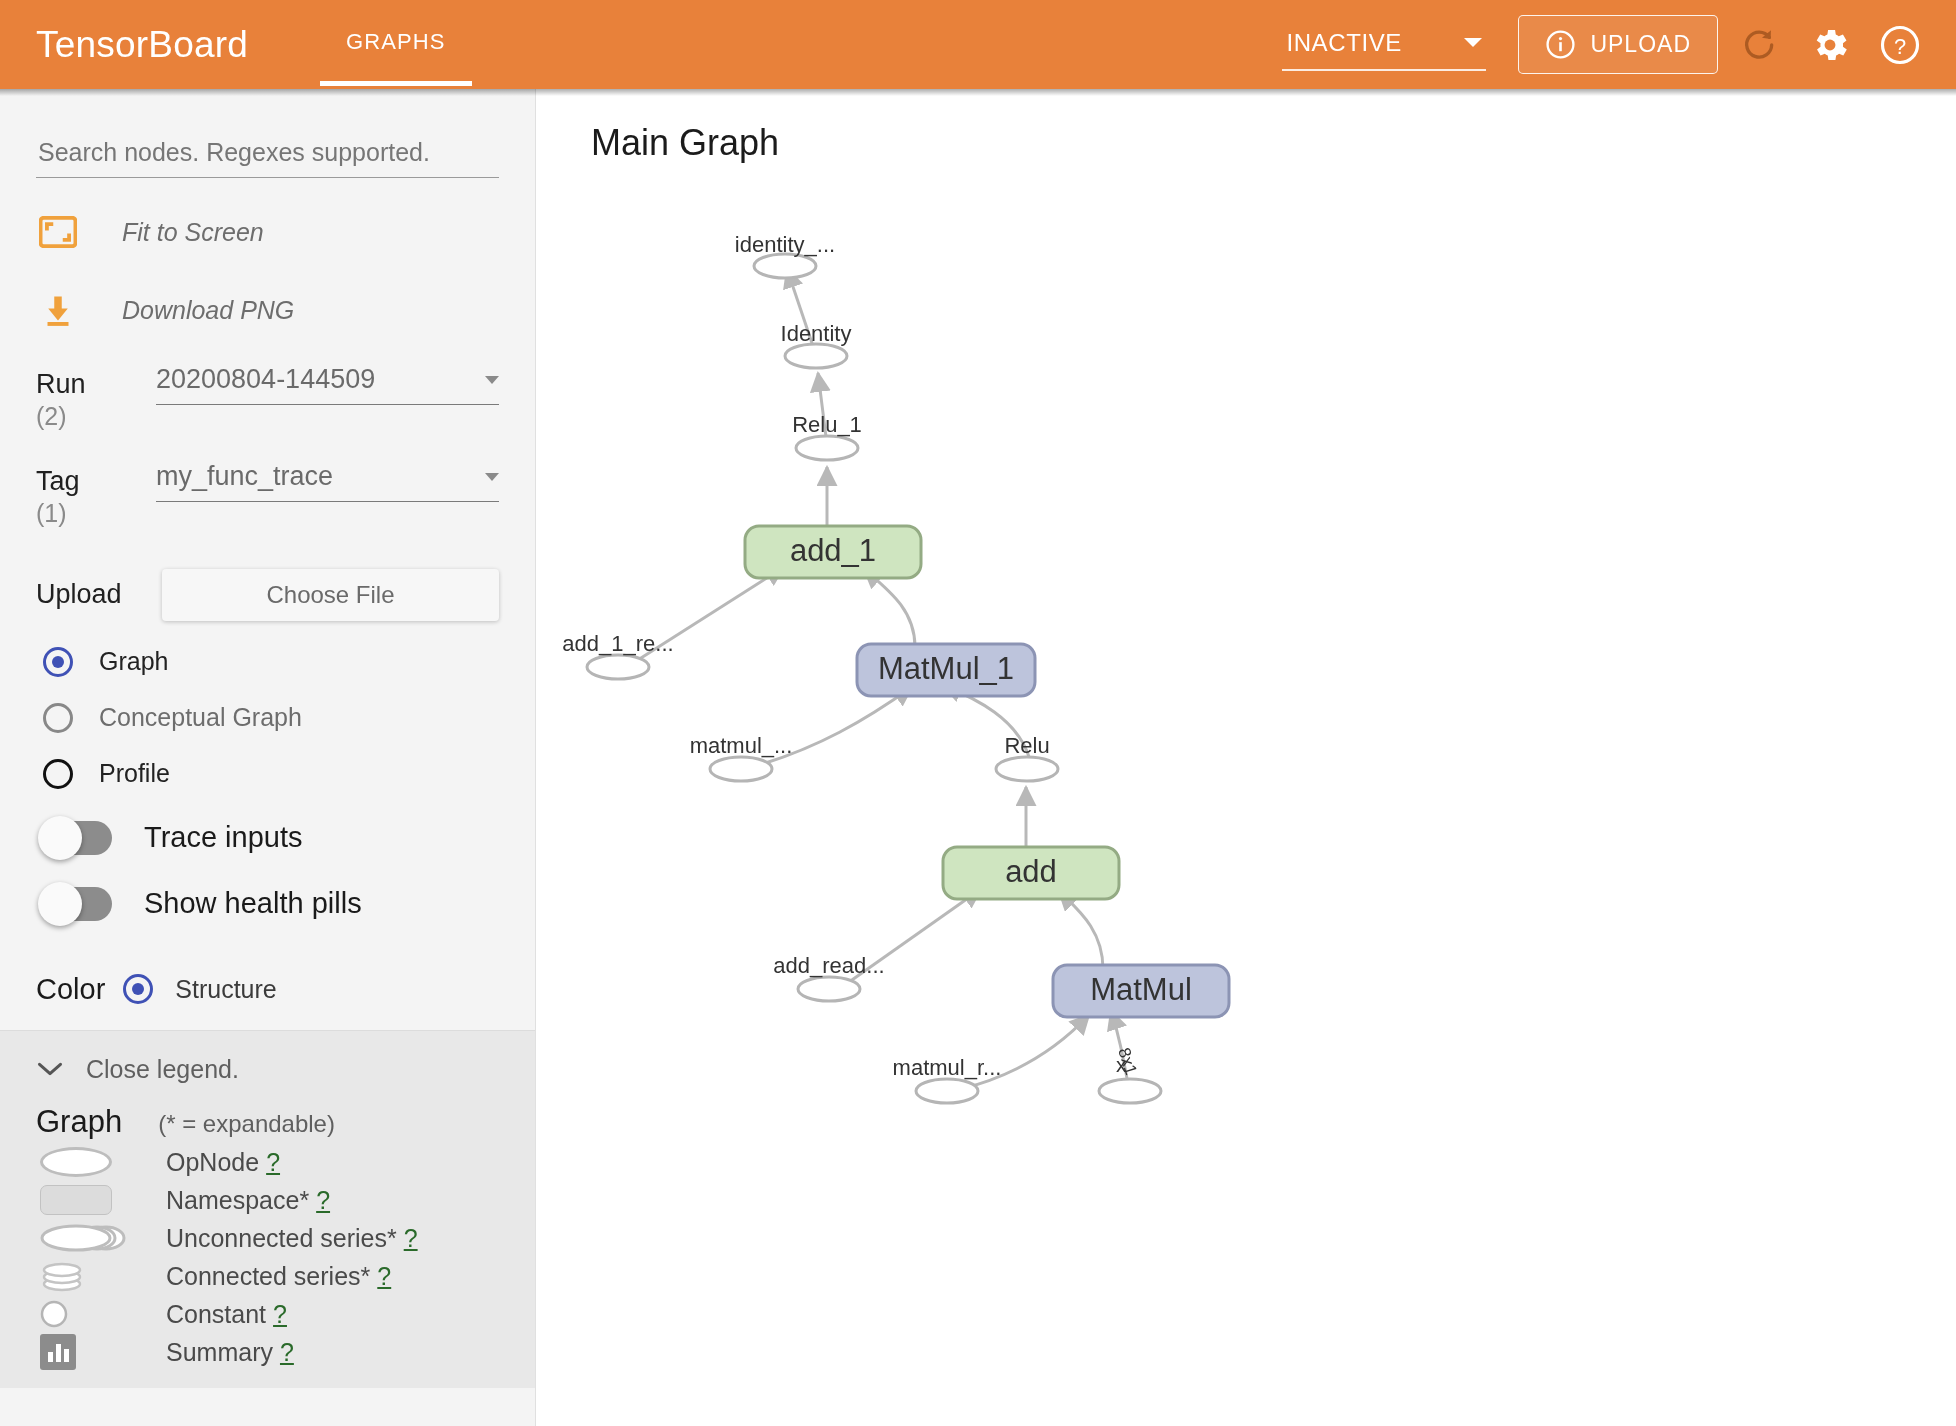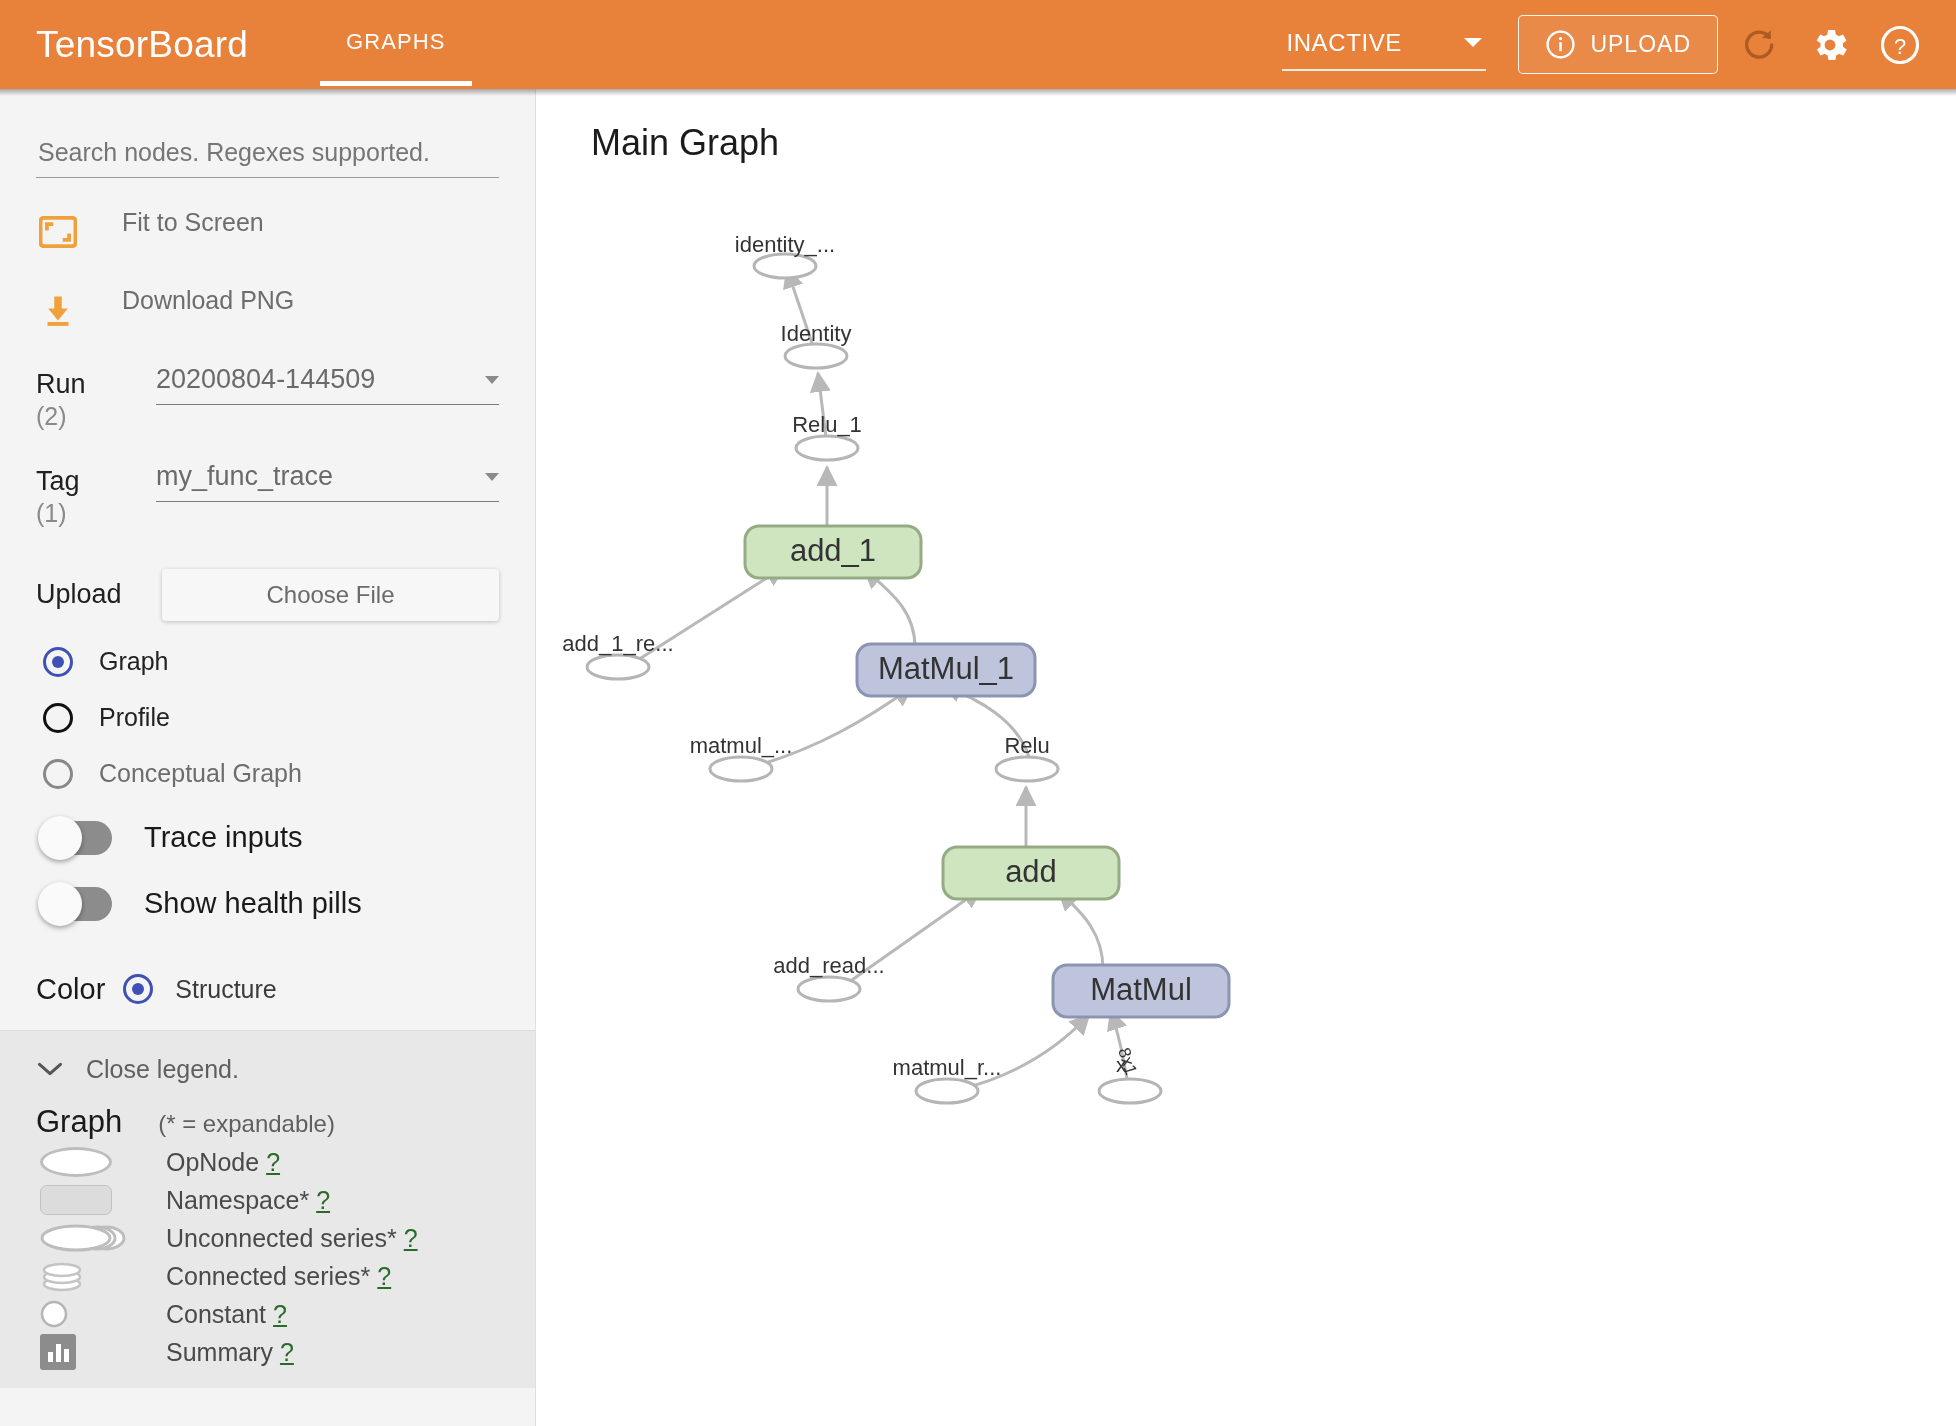--- a/index.html
+++ b/index.html
@@ -116,24 +116,25 @@
   .search-field input {
     width: 100%;
     border: none; outline: none; background: transparent;
     font-family: "Liberation Sans", sans-serif;
     font-size: 25px;
     color: #6a6a6a;
   }
   .search-field input::placeholder { color: #767676; }
 
   .action-row {
-    display: flex; 
+    display: flex; align-items: center;
     margin-top: 30px;
     cursor: pointer;
     height: 48px;
+    font-style: italic;
   }
   .action-row .label {
     margin-left: 42px;
     font-size: 25px;
     color: #6d6d6d;
   }
   .ficon { width: 44px; display: flex; justify-content: center; align-items: center; }
 
   .field-row {
     display: flex; align-items: flex-start;
@@ -365,26 +366,26 @@
     <div class="upload-row">
       <div class="field-label">Upload</div>
       <div class="choose-file">Choose File</div>
     </div>
 
     <div class="radio-row">
       <span class="radio checked"></span>
       <span class="rlabel">Graph</span>
     </div>
     <div class="radio-row">
+      <span class="radio"></span>
+      <span class="rlabel dim">Conceptual Graph</span>
+    </div>
+    <div class="radio-row">
       <span class="radio dark"></span>
       <span class="rlabel">Profile</span>
-    </div>
-    <div class="radio-row">
-      <span class="radio"></span>
-      <span class="rlabel dim">Conceptual Graph</span>
     </div>
 
     <div class="toggle-row">
       <span class="toggle">
             <span class="knob"></span>
           </span>
       <span class="tlabel">Trace inputs</span>
     </div>
     <div class="toggle-row">
       <span class="toggle">

